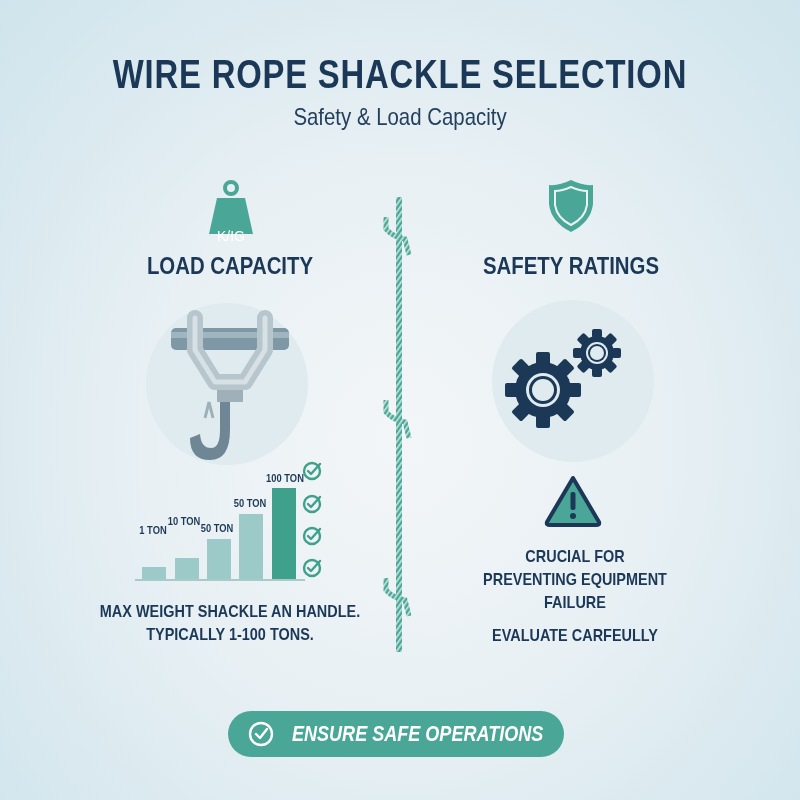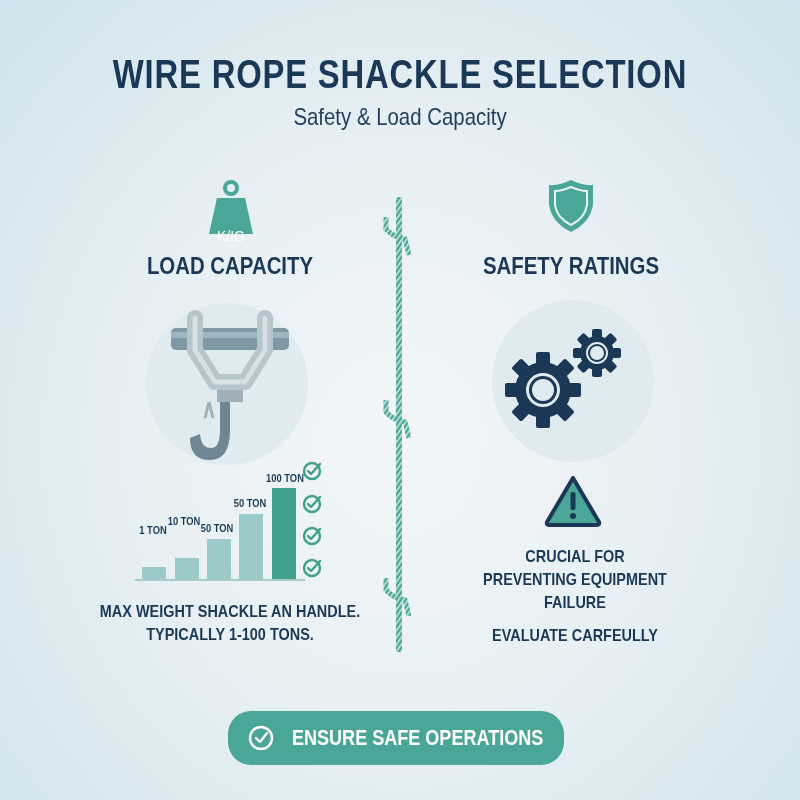--- a/index.html
+++ b/index.html
@@ -31,23 +31,23 @@
   .bar-label {
     font-size:11px; font-weight:bold; color:#1d3a55; text-align:center;
     width:60px; transform:scaleX(0.85);
   }
   .axis { height:2px; background:#a8cbc9; }
   .body-text {
     text-align:center; font-weight:bold; color:#1b3857;
     transform:scaleX(0.85);
   }
   .cta {
-    left:228px; top:711px; width:336px; height:54px; border-radius:23px;
+    left:228px; top:711px; width:336px; height:46px; border-radius:23px;
     background:#4aa696; display:flex; align-items:center; box-sizing:border-box;
-    padding-left:20px; cursor:pointer;
+    padding-left:20px; cursor:pointer;font-style:italic;
   }
   .cta-label {
     color:#ffffff; font-size:22px; font-weight:bold; margin-left:18px;
     transform:scaleX(0.82); transform-origin:left center; white-space:nowrap;
   }
 </style>
 </head>
 <body>
 
 <div class="abs title">WIRE ROPE SHACKLE SELECTION</div>

